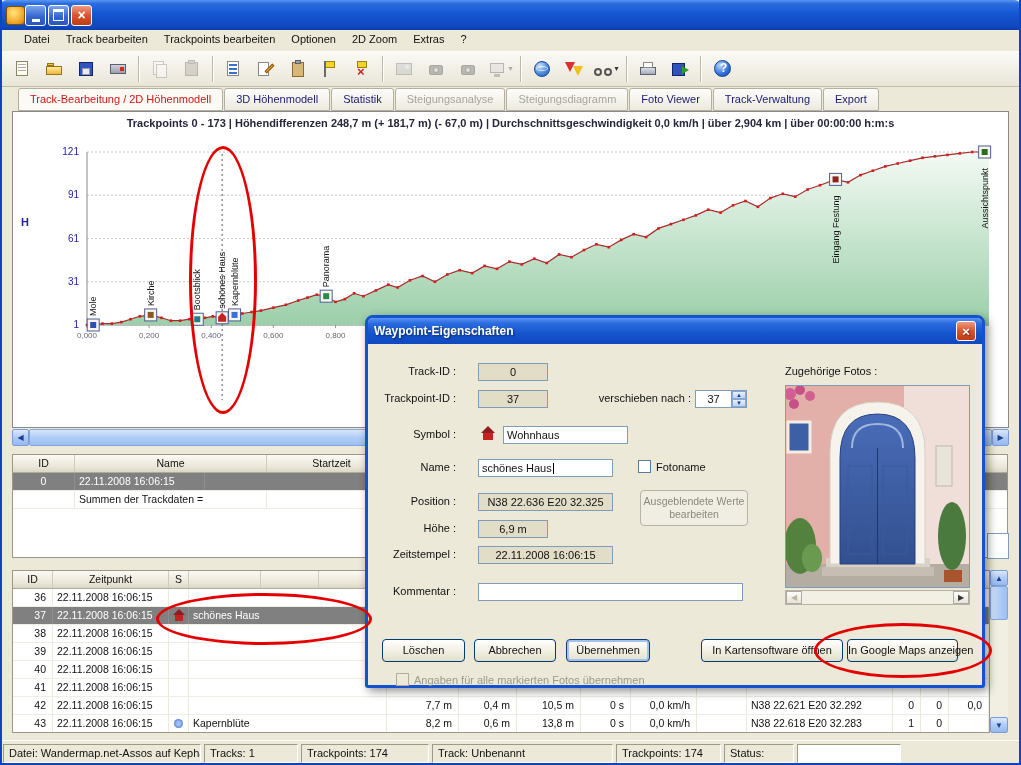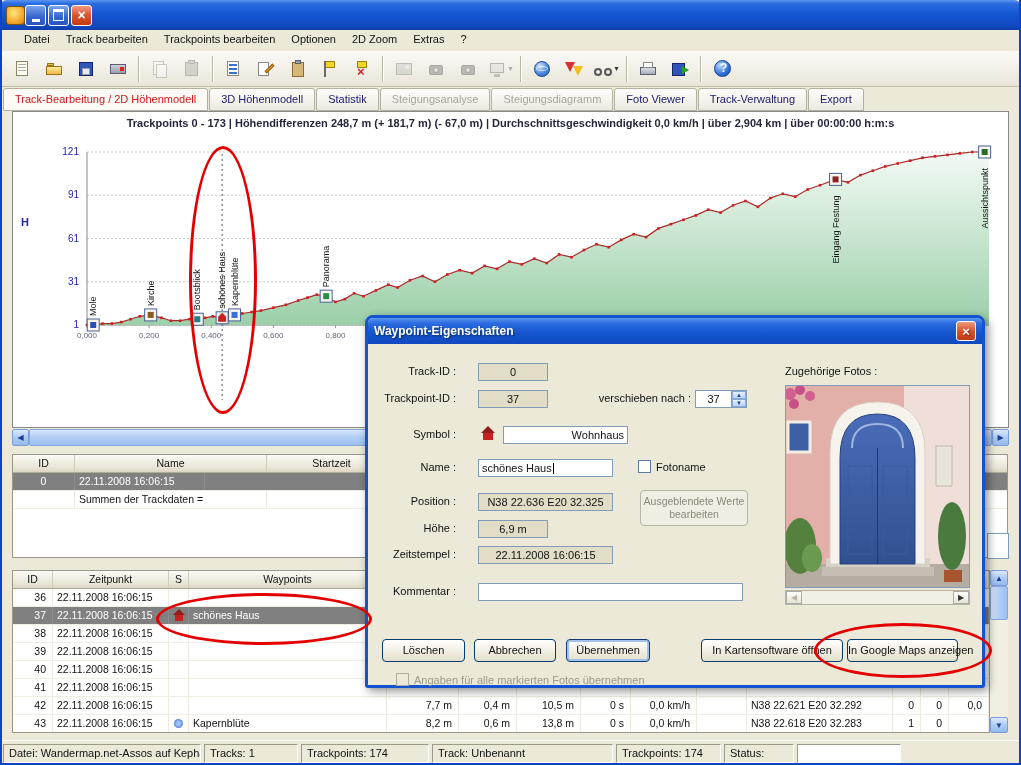--- a/index.html
+++ b/index.html
@@ -24,21 +24,21 @@
   .menubar{position:absolute;top:30px;left:0;width:1021px;height:21px;background:#ece9d8;
     display:flex;align-items:flex-start;padding-left:16px;box-sizing:border-box}
   .menu-item{padding:3px 8px;white-space:nowrap}
   .toolbar{position:absolute;top:51px;left:0;width:1021px;height:36px;box-sizing:border-box;
     background:linear-gradient(180deg,#fbfaf6,#e9e5d8);border-bottom:1px solid #c2bdab;
     display:flex;align-items:center;padding-left:6px}
   .tb-btn{width:32px;height:30px;display:flex;align-items:center;justify-content:center;position:relative}
   .tb-btn.dis{opacity:.38;filter:grayscale(85%)}
   .tb-sep{width:1px;height:26px;background:#bcb8a6;border-right:1px solid #fff;margin:0 4px}
   .dd{font-size:8px;color:#333;margin-left:1px}
-  .tabbar{position:absolute;top:88px;left:0;width:1021px;height:23px;display:flex;padding-left:3px;box-sizing:border-box}
+  .tabbar{position:absolute;top:88px;left:0;width:1021px;height:23px;display:flex;padding-left:18px;box-sizing:border-box}
   .tab{height:21px;line-height:20px;padding:0 11px;border:1px solid #b4b0a0;border-radius:3px 3px 0 0;
     background:linear-gradient(180deg,#fefdfb,#eceadf);margin-right:1px;color:#1a1a6e;white-space:nowrap}
   .tab.active{color:#cf1717;background:#fbfaf4}
   .tab.disabled{color:#a8a49a}
   
   .ic{width:20px;height:20px;position:relative;display:block}
   .ic:before,.ic:after{content:"";position:absolute;box-sizing:border-box}
   .new-track-icon:before{left:4px;top:2px;width:12px;height:15px;background:#fffef2;border:1px solid #8a8468}
   .new-track-icon:after{left:6px;top:5px;width:8px;height:1px;background:#aaa;box-shadow:0 3px 0 #aaa,0 6px 0 #aaa}
   .open-file-icon:before{left:2px;top:7px;width:16px;height:9px;background:linear-gradient(180deg,#ffe9a0,#f0b840);border:1px solid #9a7214}
@@ -491,21 +491,20 @@
       </div>
     </div>
 </div>
 <div class="frag"></div>
 
 <div class="dtable" style="left:12px;top:570px;width:978px;height:163px">
   <div class="t-head">
       <div class="th" style="width: 40px;">ID</div>
       <div class="th" style="width: 116px;">Zeitpunkt</div>
       <div class="th" style="width: 20px;">S</div>
-      <div class="th" style="width: 198px;">Waypoints</div>
       <div class="th" style="width: 72px;"></div>
       <div class="th" style="width: 58px;"></div>
       <div class="th" style="width: 64px;"></div>
       <div class="th" style="width: 50px;"></div>
       <div class="th" style="width: 66px;"></div>
       <div class="th" style="width: 50px;"></div>
       <div class="th" style="width: 146px;"></div>
       <div class="th" style="width: 28px;"></div>
       <div class="th" style="width: 28px;"></div>
       <div class="th" style="width: 40px;"></div>
@@ -684,21 +683,21 @@
     <div class="spin" style="left:327px;top:46px">
       <div class="val">37</div>
       <div class="arrows">
         <div class="sarr">▲</div>
         <div class="sarr">▼</div>
       </div>
     </div>
 
     <div class="lbl" style="left:0;top:84px;width:88px">Symbol :</div>
     <span class="house-lg" style="position:absolute;left:113px;top:83px"></span>
-    <div class="fld" style="left:135px;top:82px;width:125px;text-align:right">Wohnhaus</div>
+    <div class="fld" style="left:135px;top:82px;width:125px;text-align:left">Wohnhaus</div>
 
     <div class="lbl" style="left:0;top:117px;width:88px">Name :</div>
     <div class="fld" style="left:110px;top:115px;width:135px"><span>schönes Haus</span><span class="caret"></span></div>
     <div class="cb" style="left:270px;top:116px"></div>
     <div class="llab" style="left:288px;top:117px">Fotoname</div>
 
     <div class="lbl" style="left:0;top:151px;width:88px">Position :</div>
     <div class="fld ro" style="left:110px;top:149px;width:135px">N38 22.636 E20 32.325</div>
     <div class="btn dis2 multi" style="left:272px;top:146px;width:108px">Ausgeblendete Werte bearbeiten</div>
 

